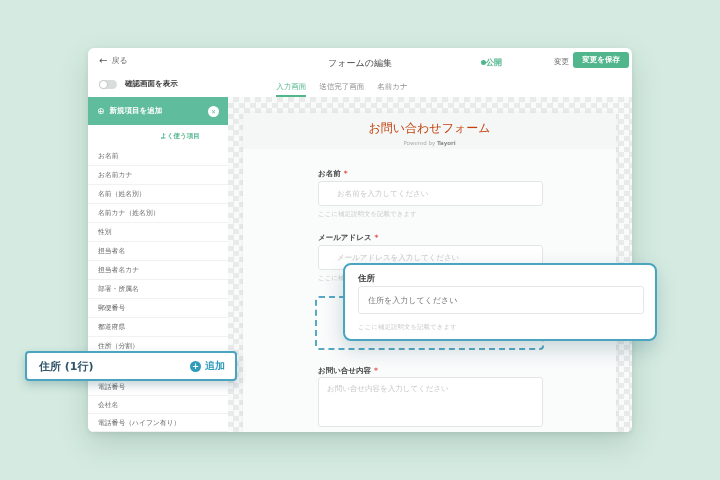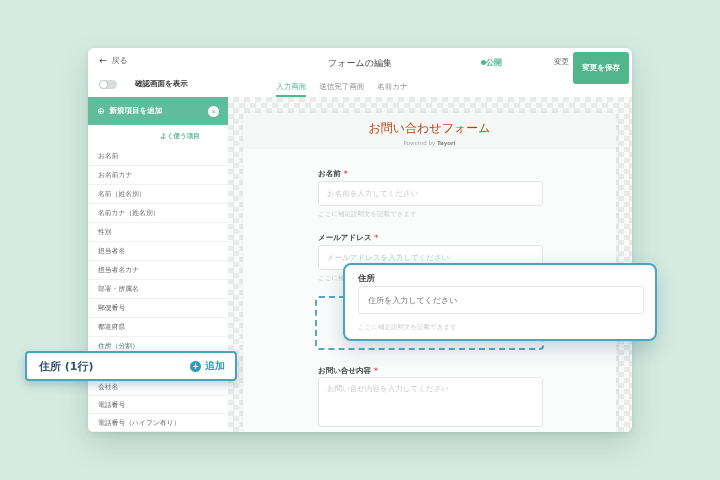--- a/index.html
+++ b/index.html
@@ -25,27 +25,27 @@
           font-size:8px; color:#6d6d6d; cursor:pointer; }
   .back .arrow { font-size:10px; color:#555; line-height:1; }
   .win-title { position:absolute; left:0; right:0; top:9px; text-align:center;
                font-size:9px; color:#4a4a4a; }
   .status { position:absolute; left:393px; top:9px; display:flex; align-items:center; gap:0;
             font-size:8px; color:#52b68d; font-weight:bold; }
   .status .dot { width:5px; height:5px; border-radius:50%; background:#52b68d; display:inline-block; }
   .dropdown { position:absolute; left:466px; top:9px; display:flex; align-items:center; gap:9px;
               font-size:7.5px; color:#6d6d6d; cursor:pointer; }
   .dropdown .caret { font-size:4.5px; color:#999; }
-  .save-btn { position:absolute; right:3px; top:4px; height:32px; padding:0 9px;
+  .save-btn { position:absolute; right:3px; top:4px; height:16px; padding:0 9px;
               background:#52b68d; color:#fff; border:none; border-radius:3px;
               font-size:7.5px; font-weight:bold; font-family:inherit; cursor:pointer; }
 
   
   .subbar { position:absolute; left:0; top:28px; right:0; height:21px; }
-  .toggle-group { position:absolute; left:11px; top:3px; display:flex; align-items:center; gap:18px; }
+  .toggle-group { position:absolute; left:11px; top:3px; display:flex; align-items:center; gap:8px; }
   .toggle { width:18px; height:9px; border-radius:5px; background:#d9dddc; position:relative;
             display:inline-block; cursor:pointer; }
   .toggle .knob { position:absolute; left:1px; top:1px; width:7px; height:7px; border-radius:50%;
                   background:#fff; box-shadow:0 0 2px rgba(0,0,0,.3); }
   .toggle-label { font-size:7.5px; font-weight:bold; color:#3e3e3e; }
   .screen-tabs { position:absolute; left:140px; top:0; width:228px; height:21px;
                  display:flex; justify-content:center; gap:13px; }
   .screen-tab { font-size:7.5px; color:#8d8d8d; padding-top:6px; height:21px; cursor:pointer; }
   .screen-tab.active { color:#52b68d; border-bottom:2px solid #52b68d; }
 
@@ -81,21 +81,21 @@
                background:#fafbfb; box-shadow:0 1px 5px rgba(0,0,0,.07); }
   .card-header { height:36px; background:#f5f6f6; text-align:center; padding-top:7px; }
   .card-title { font-size:12px; font-weight:normal; color:#c2410c; }
   .powered { margin-top:3px; font-size:5.5px; color:#ababab; }
   .powered b { color:#8a8a8a; }
 
   .field-label { position:absolute; left:75px; font-size:7.5px; font-weight:bold; color:#4a4a4a; }
   .req { color:#e0524f; margin-left:3px; font-weight:bold; }
   .field-input { position:absolute; left:75px; width:225px; height:25px;
                  background:#fff; border:1px solid #e4e5e5; border-radius:3px;
-                 font-size:7.5px; padding:0 8px; color:#444; font-family:inherit; }
+                 font-size:7.5px; padding:0 18px; color:#444; font-family:inherit; }
   .field-input::placeholder, .field-textarea::placeholder { color:#c7c7c7; }
   .field-helper { position:absolute; left:75px; font-size:6.5px; color:#cbcbcb; }
   .field-textarea { position:absolute; left:75px; width:225px; height:50px;
                     background:#fff; border:1px solid #e4e5e5; border-radius:3px;
                     font-size:7.5px; padding:6px 8px; color:#444; resize:none; font-family:inherit; }
   .drop-zone { position:absolute; left:72px; top:183px; width:229px; height:54px;
                border:2px dashed #57a8c2; border-radius:4px; }
 
   
   .floating-card { position:absolute; left:343px; top:263px; width:314px; height:78px;
@@ -173,22 +173,22 @@
           <div class="list-item">名前（姓名別）</div>
           <div class="list-item">名前カナ（姓名別）</div>
           <div class="list-item">性別</div>
           <div class="list-item">担当者名</div>
           <div class="list-item">担当者名カナ</div>
           <div class="list-item">部署・所属名</div>
           <div class="list-item">郵便番号</div>
           <div class="list-item">都道府県</div>
           <div class="list-item">住所（分割）</div>
           <div class="list-spacer"></div>
+          <div class="list-item small">電話番号</div>
           <div class="list-item small">会社名</div>
-          <div class="list-item small">電話番号</div>
           <div class="list-item small">電話番号（ハイフン有り）</div>
         </div>
       </div>
 
       <div class="main">
         <div class="form-card">
           <div class="card-header">
             <div class="card-title">お問い合わせフォーム</div>
             <div class="powered"><span>Powered by </span><b>Tayori</b></div>
           </div>

